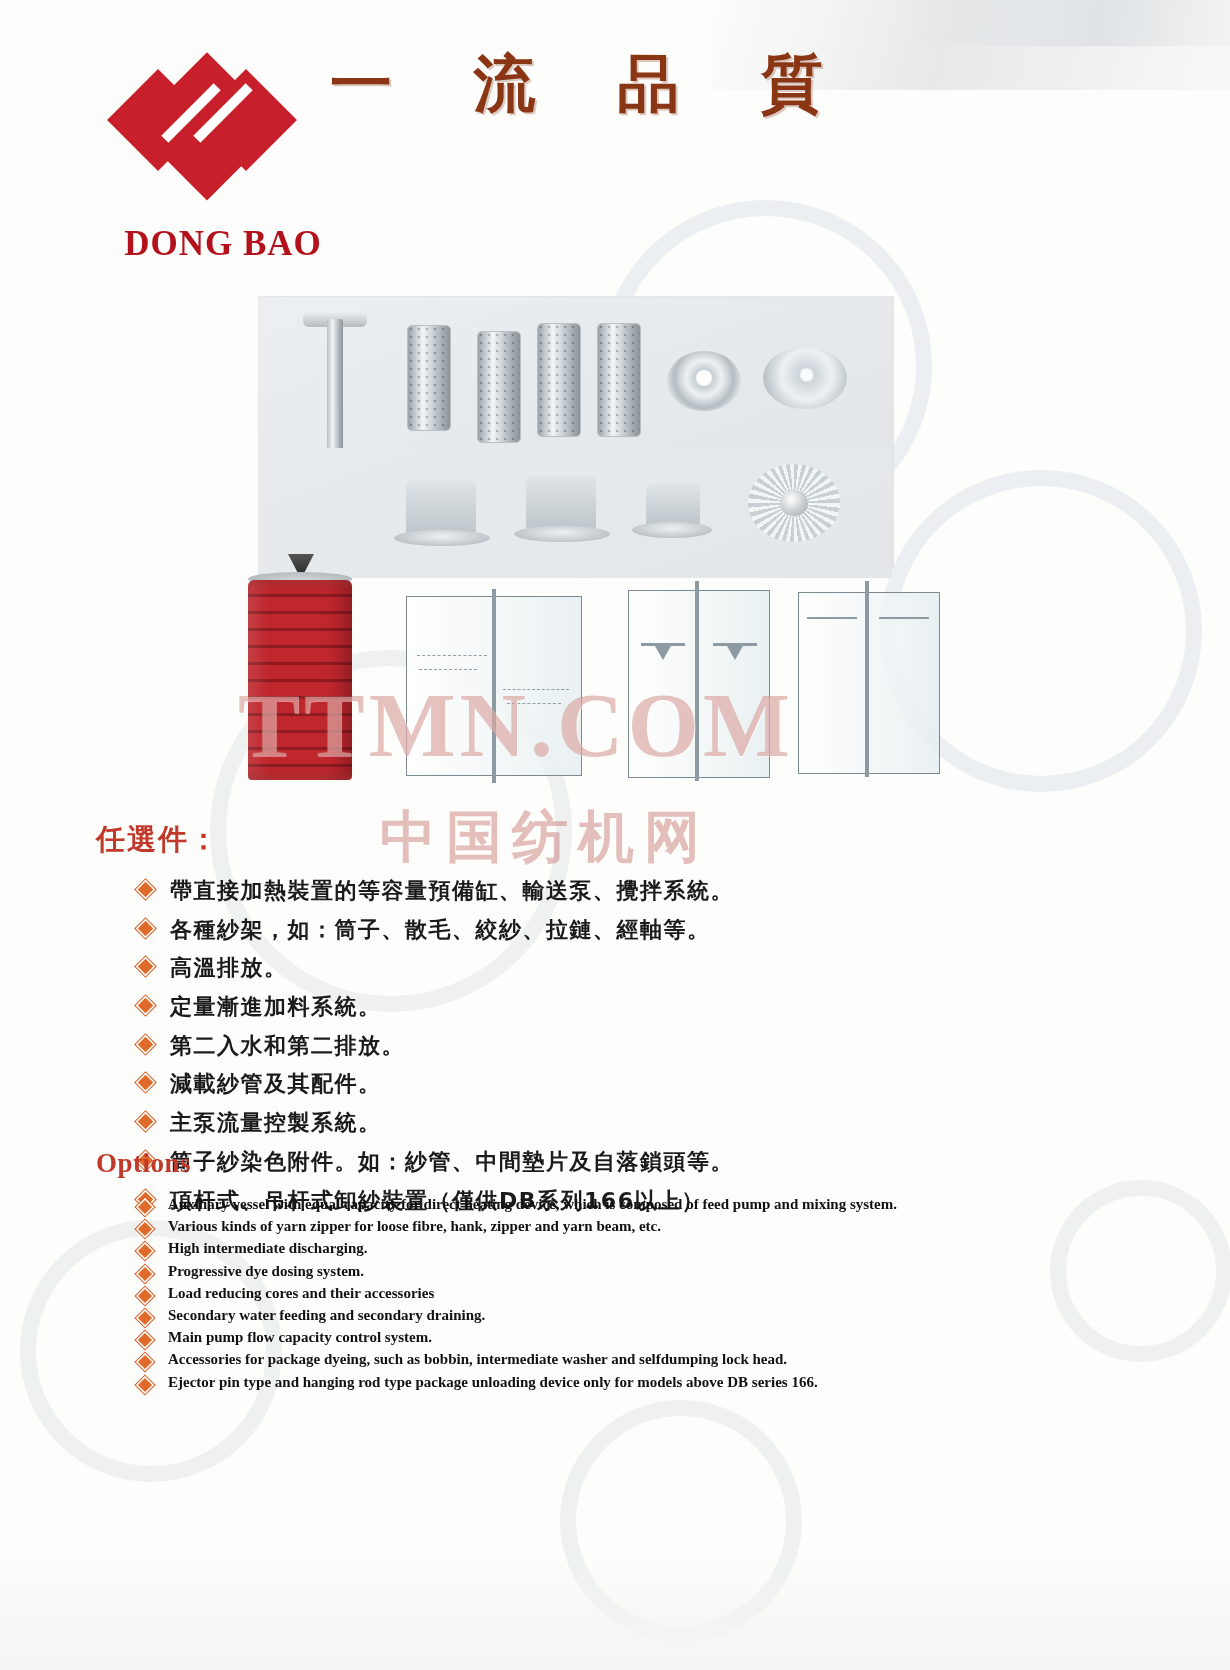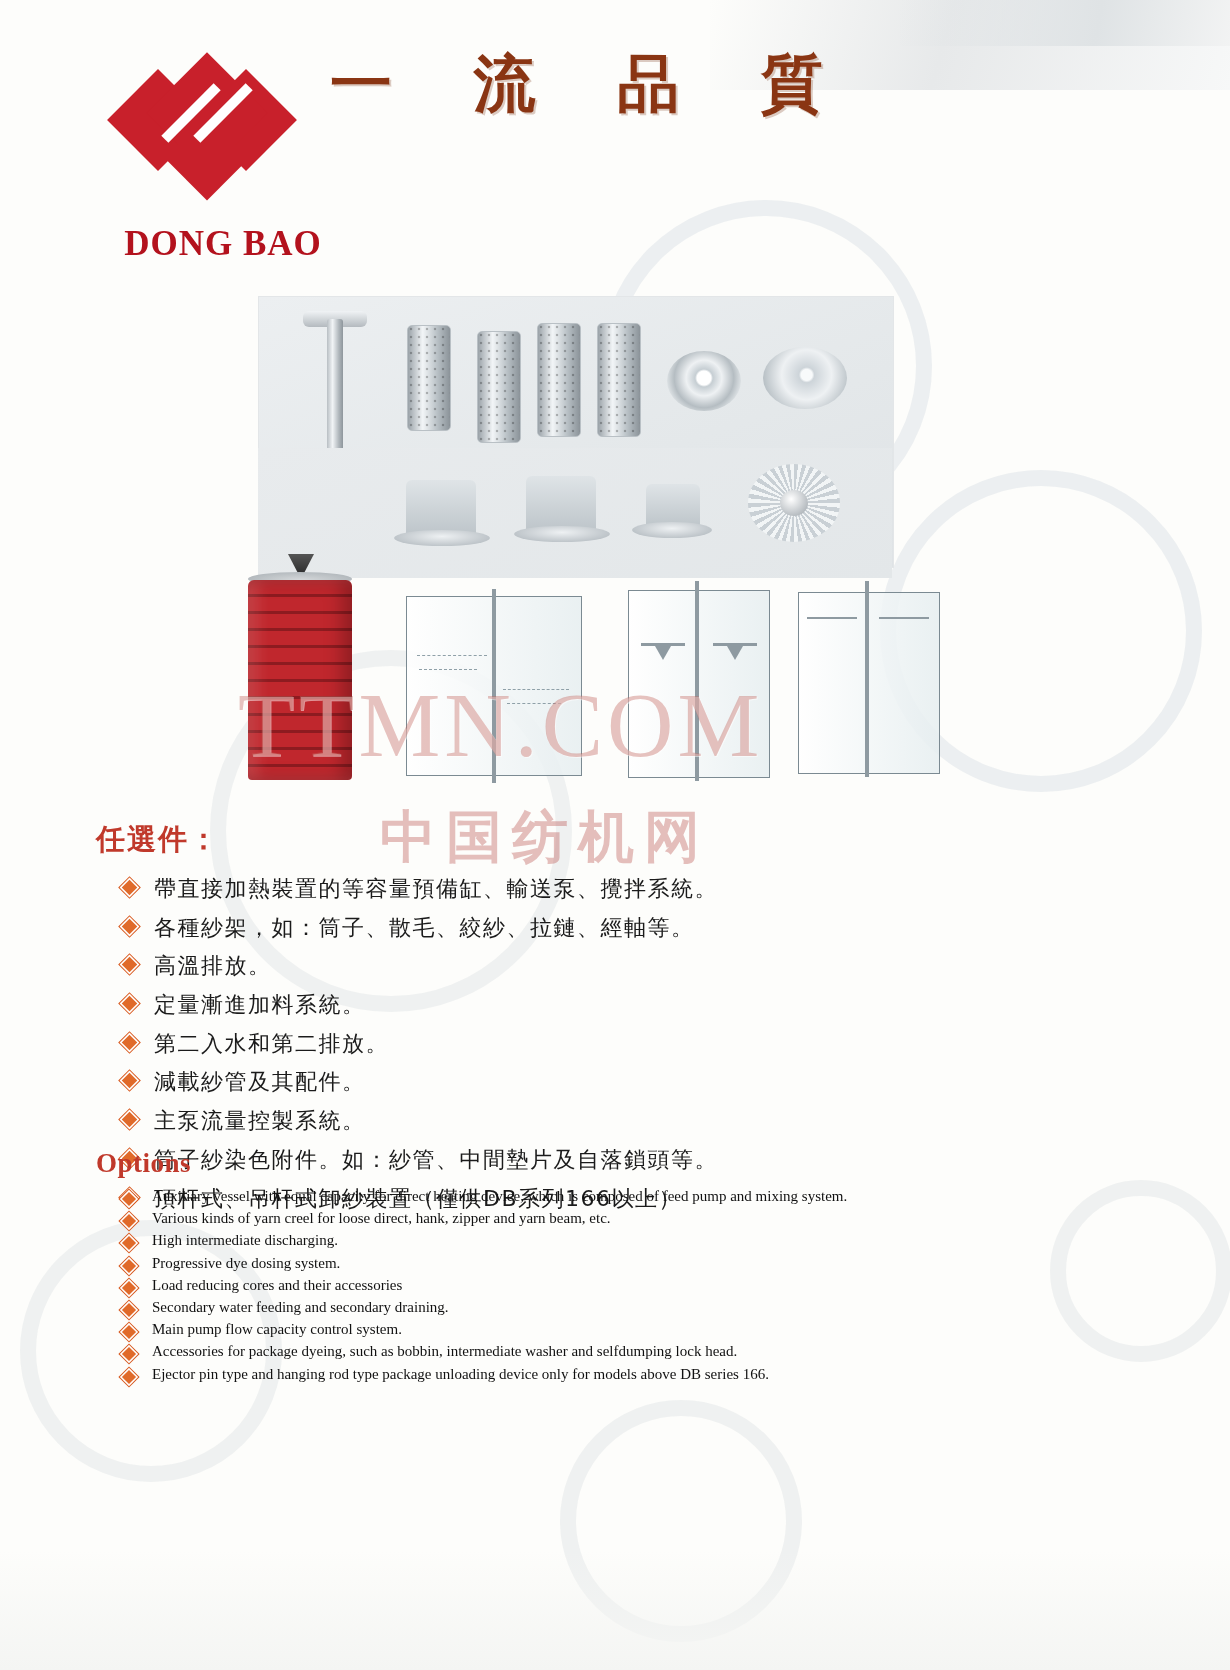--- a/index.html
+++ b/index.html
@@ -237,21 +237,21 @@
   .vline { position:absolute; background:#8e9aa1; }
   .vdash { position:absolute; border-top: 1px dashed #8fa0a8; }
 
   
   .wm-latin {
     position: absolute;
     left: 238px;
     top: 672px;
     width: 760px;
     font-family: "Liberation Serif", serif;
-    font-weight: normal;
+    font-weight: bold;
     font-size: 92px;
     letter-spacing: 4px;
     color: rgba(196,104,98,.40);
     text-shadow: 1px 1px 0 rgba(255,255,255,.5);
     white-space: nowrap;
   }
   .wm-cn {
     position: absolute;
     left: 380px;
     top: 800px;
@@ -273,22 +273,23 @@
   .heading-cn {
     font-family: "DejaVu Sans", sans-serif;
     font-weight: bold;
     font-size: 29px;
     color: #c0392b;
     letter-spacing: 2px;
     margin-bottom: 14px;
   }
   ul.bullets {
     list-style: none;
-    margin: 0;
+    margin: 16px;
     padding: 0 0 0 28px;
+    font-weight: bold;
   }
   ul.bullets li {
     position: relative;
     padding-left: 30px;
     margin-bottom: 9px;
   }
   ul.bullets li .bullet {
     position: absolute;
     left: 0; top: 8px;
     width: 11px; height: 11px;
@@ -427,21 +428,21 @@
     <li><span class="bullet"></span><span class="cn-item">主泵流量控製系統。</span></li>
     <li><span class="bullet"></span><span class="cn-item">筒子紗染色附件。如：紗管、中間墊片及自落鎖頭等。</span></li>
     <li><span class="bullet"></span><span class="cn-item">頂杆式、吊杆式卸紗裝置（僅供DB系列166以上）</span></li>
   </ul>
 </div>
 
 <div class="section-en">
   <div class="heading-en">Options</div>
   <ul class="bullets en">
     <li><span class="bullet"></span><span class="en-item">Auxiliary vessel  with equal capacity for direct heating device, which is composed of  feed pump and mixing system.</span></li>
-    <li><span class="bullet"></span><span class="en-item">Various kinds of yarn creel for loose direct, hank, zipper and yarn beam, etc.</span></li>
+    <li><span class="bullet"></span><span class="en-item">Various kinds of yarn zipper for loose fibre, hank, zipper and yarn beam, etc.</span></li>
     <li><span class="bullet"></span><span class="en-item">High intermediate discharging.</span></li>
     <li><span class="bullet"></span><span class="en-item">Progressive dye dosing system.</span></li>
     <li><span class="bullet"></span><span class="en-item">Load reducing cores and their accessories</span></li>
     <li><span class="bullet"></span><span class="en-item">Secondary water feeding and secondary draining.</span></li>
     <li><span class="bullet"></span><span class="en-item">Main pump flow capacity control system.</span></li>
     <li><span class="bullet"></span><span class="en-item">Accessories for package dyeing, such as bobbin, intermediate washer and selfdumping lock head.</span></li>
     <li><span class="bullet"></span><span class="en-item">Ejector pin type and hanging rod type package unloading device  only for models above DB series 166.</span></li>
   </ul>
 </div>
 

